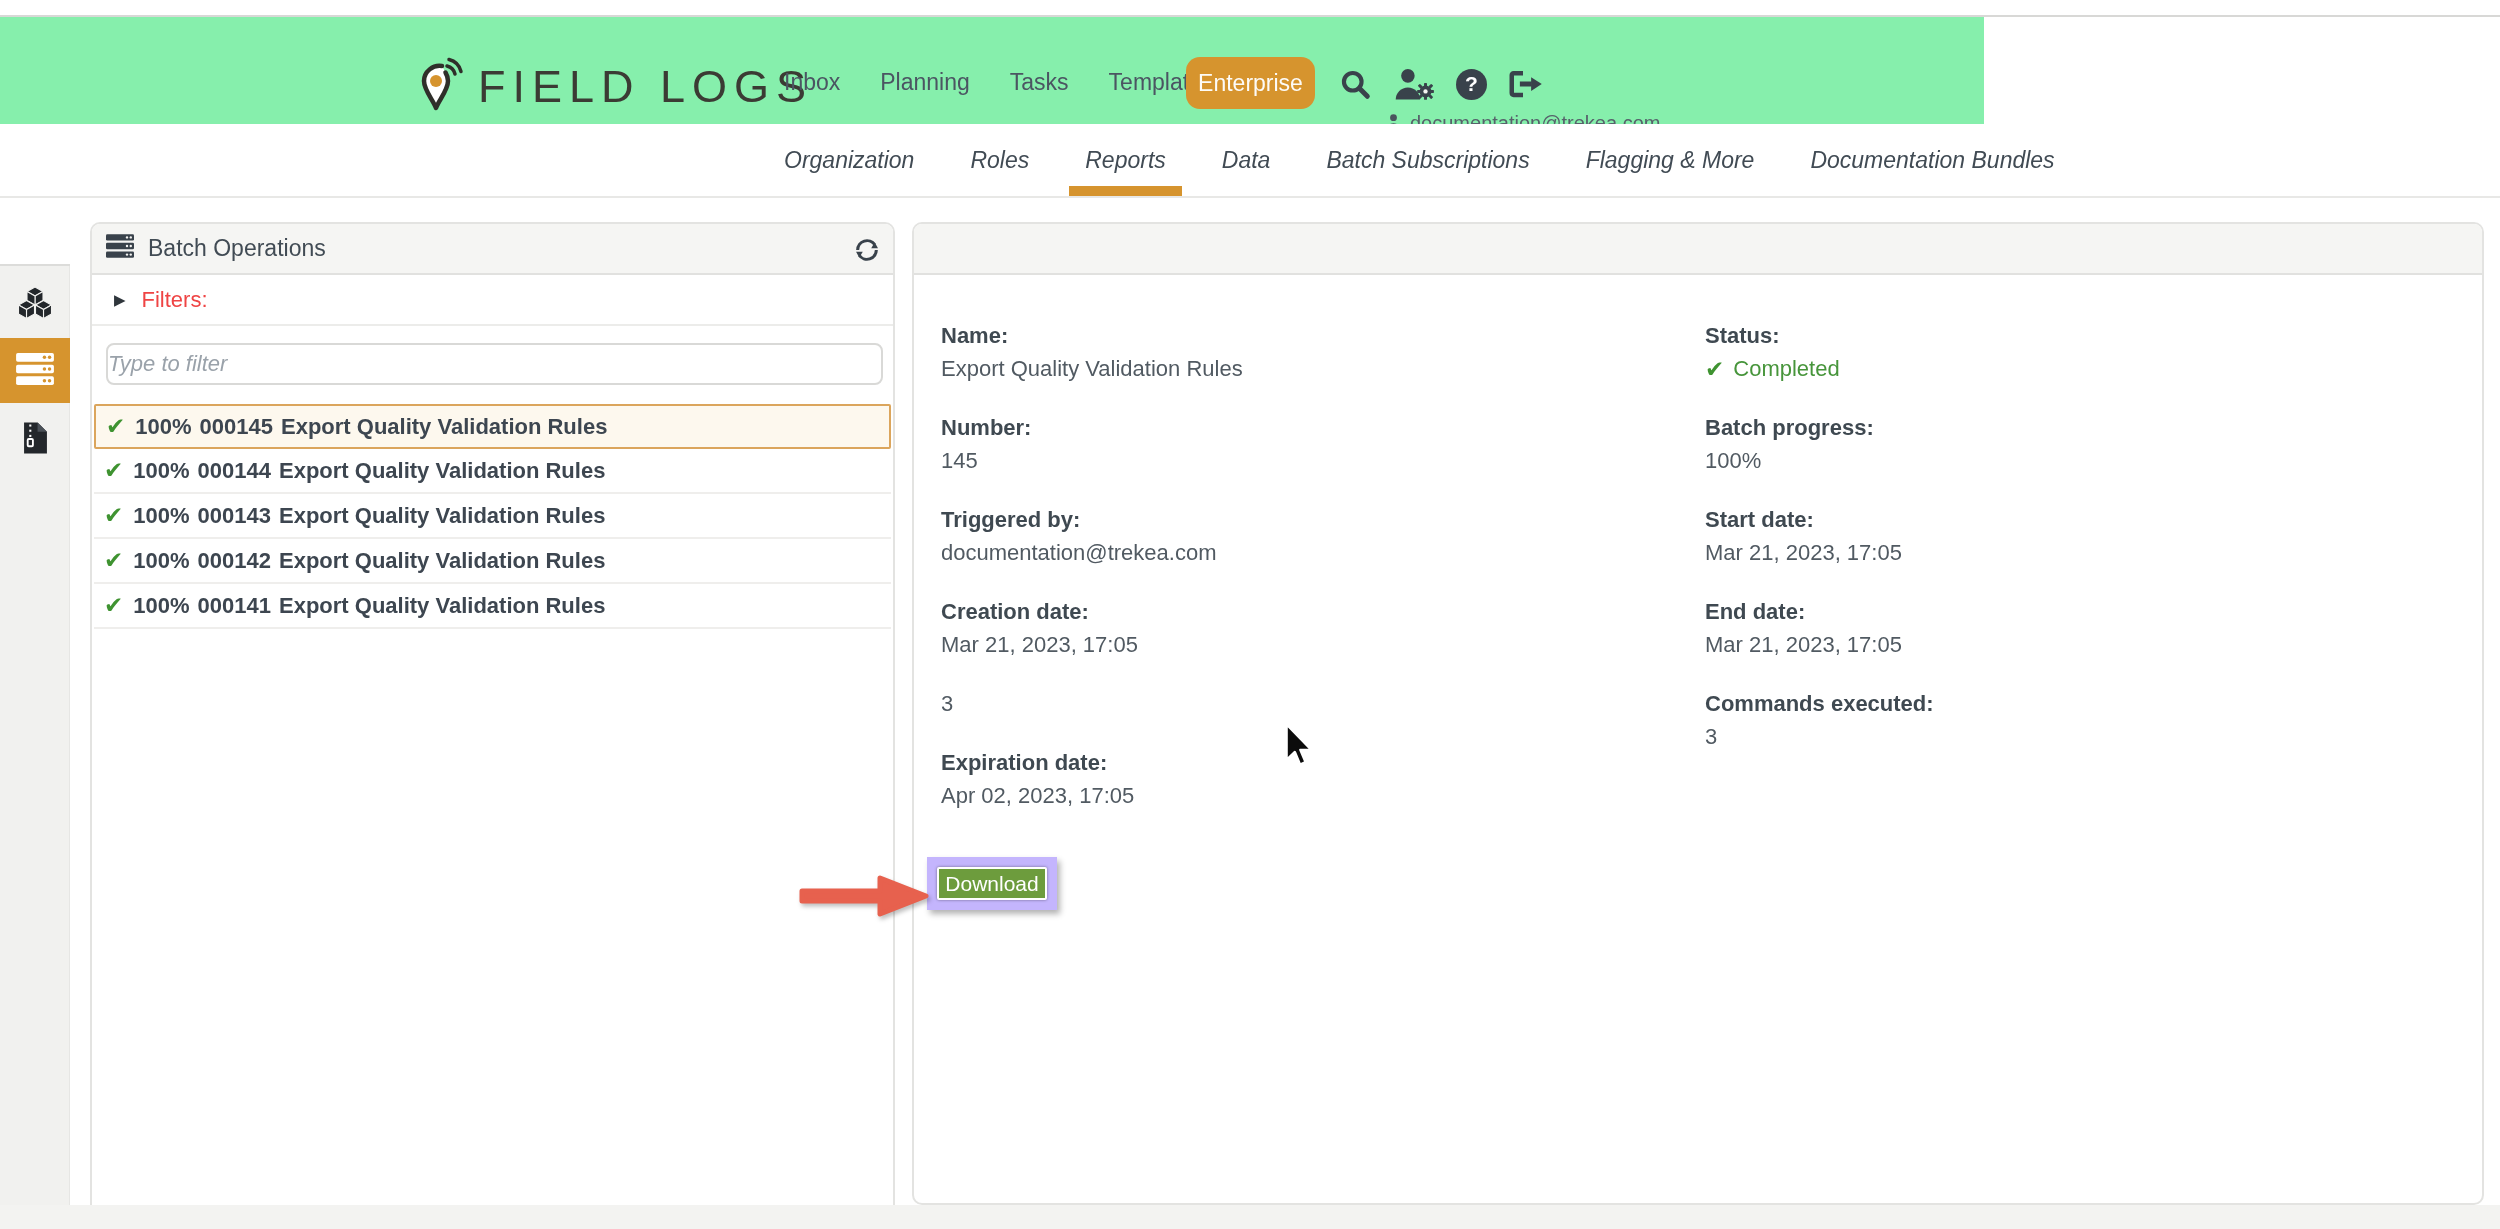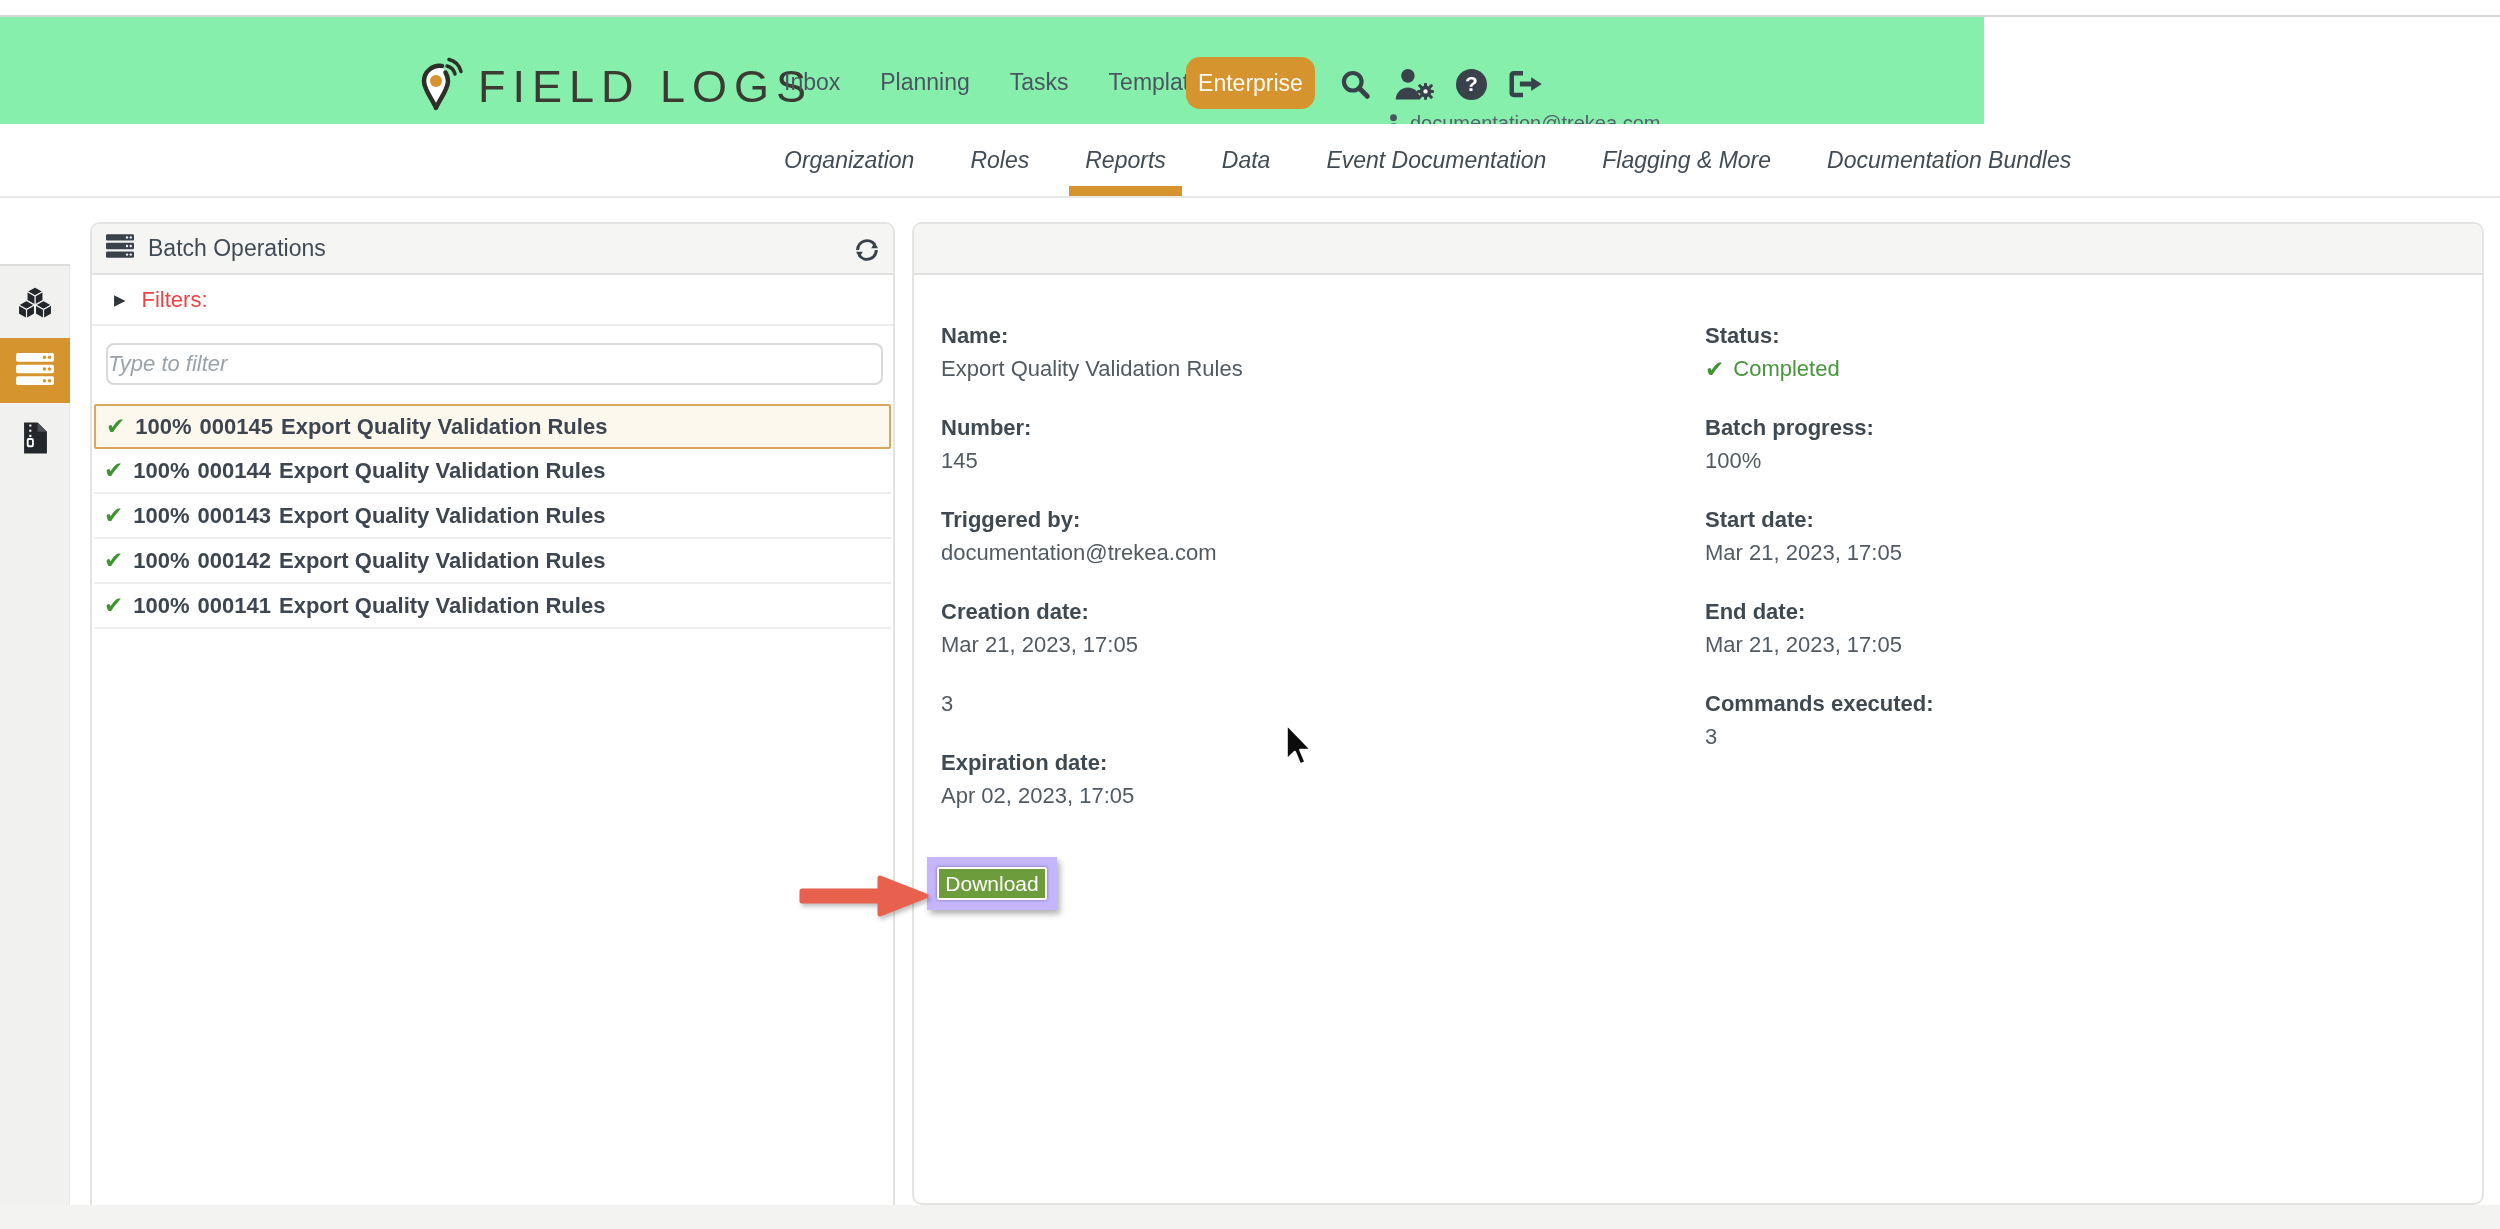--- a/index.html
+++ b/index.html
@@ -162,21 +162,21 @@
       <span>documentation@trekea.com</span>
     </div>
   </header>
 
   <div class="tabbar">
     <div class="tabs">
       <span class="tab">Organization</span>
       <span class="tab">Roles</span>
       <span class="tab active">Reports</span>
       <span class="tab">Data</span>
-      <span class="tab">Event Documentation</span>
+      <span class="tab">Batch Subscriptions</span>
       <span class="tab">Flagging &amp; More</span>
       <span class="tab">Documentation Bundles</span>
     </div>
   </div>
 
   <div class="side-divider"></div>
   <aside class="side-col"></aside>
 
   <div class="side-btn cubes">
     <span>

